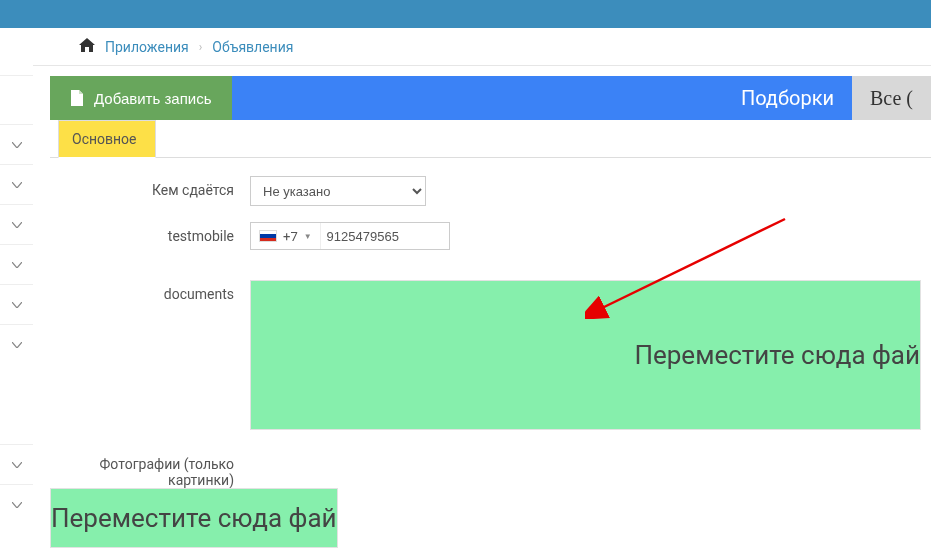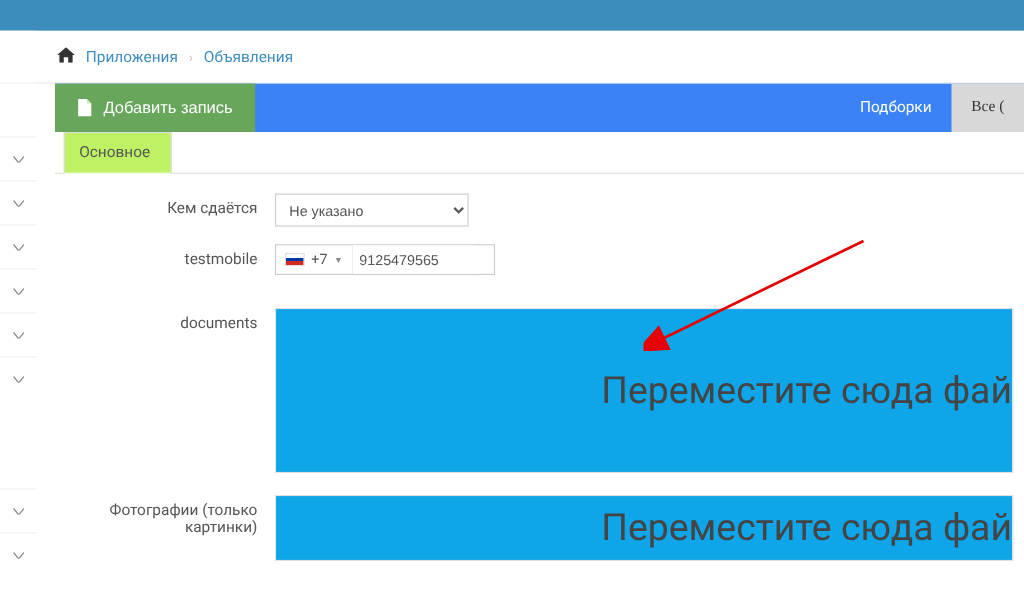--- a/index.html
+++ b/index.html
@@ -14,24 +14,24 @@
 
   
   .topbar {
     height: 28px;
     background: #3c8dbc;
     width: 100%;
   }
 
   
   .breadcrumb-row {
-    height: 48px;
+    height: 38px;
     background: #fff;
     border-bottom: 1px solid #e6e6e6;
-    padding-left: 52px;
+    padding-left: 79px;
     display: flex;
     align-items: center;
     gap: 10px;
   }
   .breadcrumb-row a {
     color: #3c8dbc;
     text-decoration: none;
     font-size: 14px;
   }
   .breadcrumb-row .sep {
@@ -90,21 +90,21 @@
     gap: 10px;
     font-size: 15px;
     cursor: pointer;
   }
   .header-spacer { flex: 1; }
   .header-link {
     display: flex;
     align-items: center;
     padding: 4px 18px;
     color: #fff;
-    font-size: 14px;
+    font-size: 20px;
     cursor: pointer;
     text-align: center;
   }
   .header-link.muted {
     background: #d8d8d8;
     color: #333;
     font-family: Liberation Serif, serif;
   }
 
   
@@ -121,21 +121,21 @@
     border: 1px solid transparent;
     border-bottom: none;
     cursor: pointer;
     margin-bottom: -1px;
     background: #f7f7f7;
   }
   .tab.active {
     color: #555;
     border-color: #ddd;
     border-bottom: 1px solid #fff;
-    background: #bef264;
+    background: #fde047;
     padding-left: 13px;
   }
 
   
   .form {
     padding: 18px 0 0 0;
   }
   .form-row {
     display: flex;
     align-items: flex-start;
@@ -220,28 +220,28 @@
     border: none;
     color: #fff;
     padding: 0 16px;
     height: 32px;
     font-size: 13px;
     cursor: pointer;
   }
 
   .dropzone {
     border: 1px solid #e2e2e2;
-    background: #0ea5e9;
+    background: #86efac;
     height: 150px;
     display: flex;
     align-items: center;
     justify-content: flex-end;
     padding-right: 0;
     color: #444;
-    font-size: 34px;
+    font-size: 26px;
     overflow: hidden;
   }
   .dropzone-text {
     white-space: nowrap;
   }
   .dropzone.short { height: 60px; }
 
   
   .arrow-svg {
     position: absolute;
@@ -357,21 +357,21 @@
 
       <div class="form-row" style="margin-top:30px;">
         <div class="form-label">documents</div>
         <div class="form-control-wrap">
           <div class="dropzone">
             <span class="dropzone-text">Переместите сюда фай</span>
           </div>
         </div>
       </div>
 
-      <div class="form-row" style="margin-top:20px;">
+      <div class="form-row" style="margin-top:20px;flex-direction:column;">
         <div class="form-label">Фотографии (только картинки)</div>
         <div class="form-control-wrap">
           <div class="dropzone short">
             <span class="dropzone-text">Переместите сюда фай</span>
           </div>
         </div>
       </div>
     </div>
 
     <svg class="arrow-svg" width="210" height="108">

